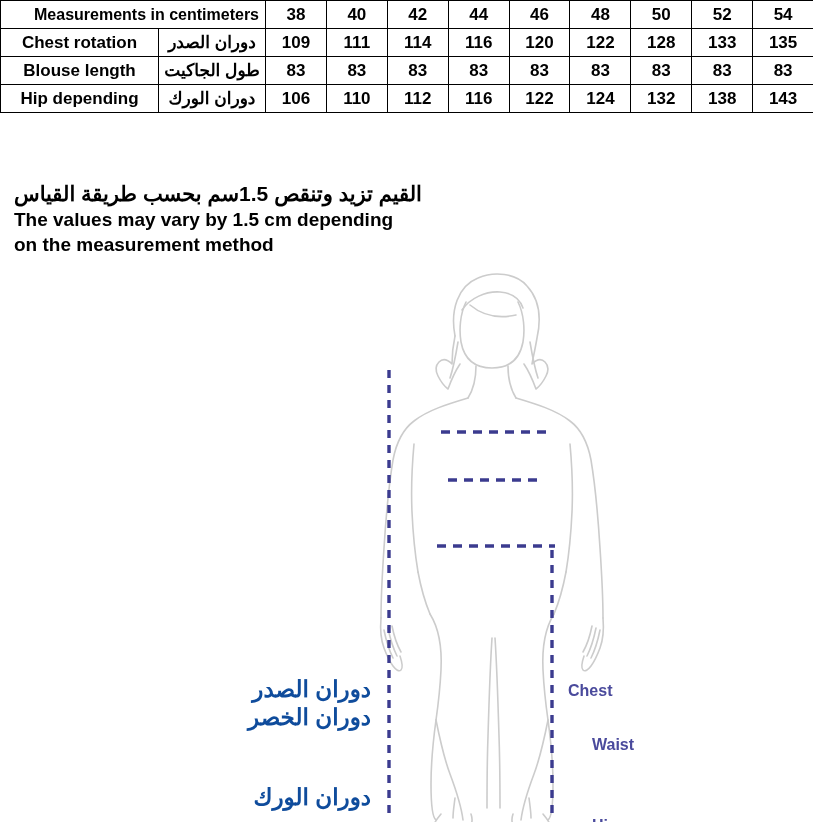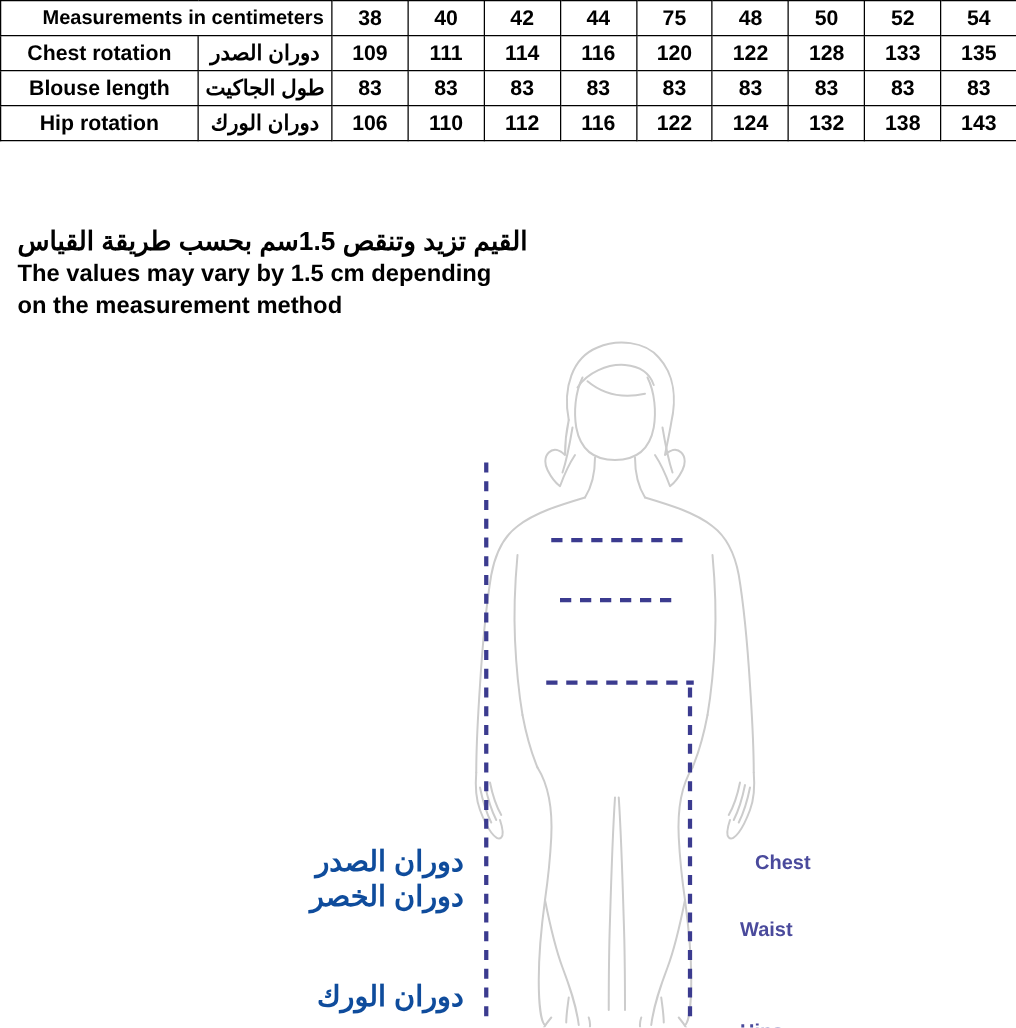--- a/index.html
+++ b/index.html
@@ -155,21 +155,21 @@
         <col class="col-sz">
         <col class="col-sz">
     </colgroup>
     <tbody>
       <tr>
         <td class="tl-blank row2" colspan="2">Measurements in centimeters</td>
         <td class="size-head">38</td>
         <td class="size-head">40</td>
         <td class="size-head">42</td>
         <td class="size-head">44</td>
-        <td class="size-head">75</td>
+        <td class="size-head">46</td>
         <td class="size-head">48</td>
         <td class="size-head">50</td>
         <td class="size-head">52</td>
         <td class="size-head">54</td>
       </tr>
 
       <tr>
         <td class="lbl-en">Chest rotation</td>
         <td class="lbl-ar">دوران الصدر</td>
         <td class="val">109</td>
@@ -191,21 +191,21 @@
         <td class="val">83</td>
         <td class="val">83</td>
         <td class="val">83</td>
         <td class="val">83</td>
         <td class="val">83</td>
         <td class="val">83</td>
         <td class="val">83</td>
       </tr>
 
       <tr>
-        <td class="lbl-en">Hip rotation</td>
+        <td class="lbl-en">Hip depending</td>
         <td class="lbl-ar">دوران الورك</td>
         <td class="val">106</td>
         <td class="val">110</td>
         <td class="val">112</td>
         <td class="val">116</td>
         <td class="val">122</td>
         <td class="val">124</td>
         <td class="val">132</td>
         <td class="val">138</td>
         <td class="val">143</td>
@@ -306,17 +306,17 @@
     <g stroke="#3b3b8f" stroke-width="3.4" stroke-dasharray="8,7" fill="none">
       <line x1="389" y1="112" x2="389" y2="562"></line>
       <line x1="552" y1="292" x2="552" y2="562"></line>
     </g>
   </svg>
 
   <div class="lbl lbl-arabic" style="left:226px; top:418px; width:145px;">دوران الصدر</div>
   <div class="lbl lbl-arabic" style="left:226px; top:446px; width:145px;">دوران الخصر</div>
   <div class="lbl lbl-arabic" style="left:226px; top:526px; width:145px;">دوران الورك</div>
 
-  <div class="lbl lbl-english" style="left:604px; top:424px;text-align:center;">Chest</div>
+  <div class="lbl lbl-english" style="left:568px; top:424px;text-align:center;">Chest</div>
   <div class="lbl lbl-english" style="left:592px; top:450px;margin-top:28px;">Waist</div>
   <div class="lbl lbl-english" style="left:592px; top:559px;">Hips</div>
 
 </div>
 
 </body></html>

